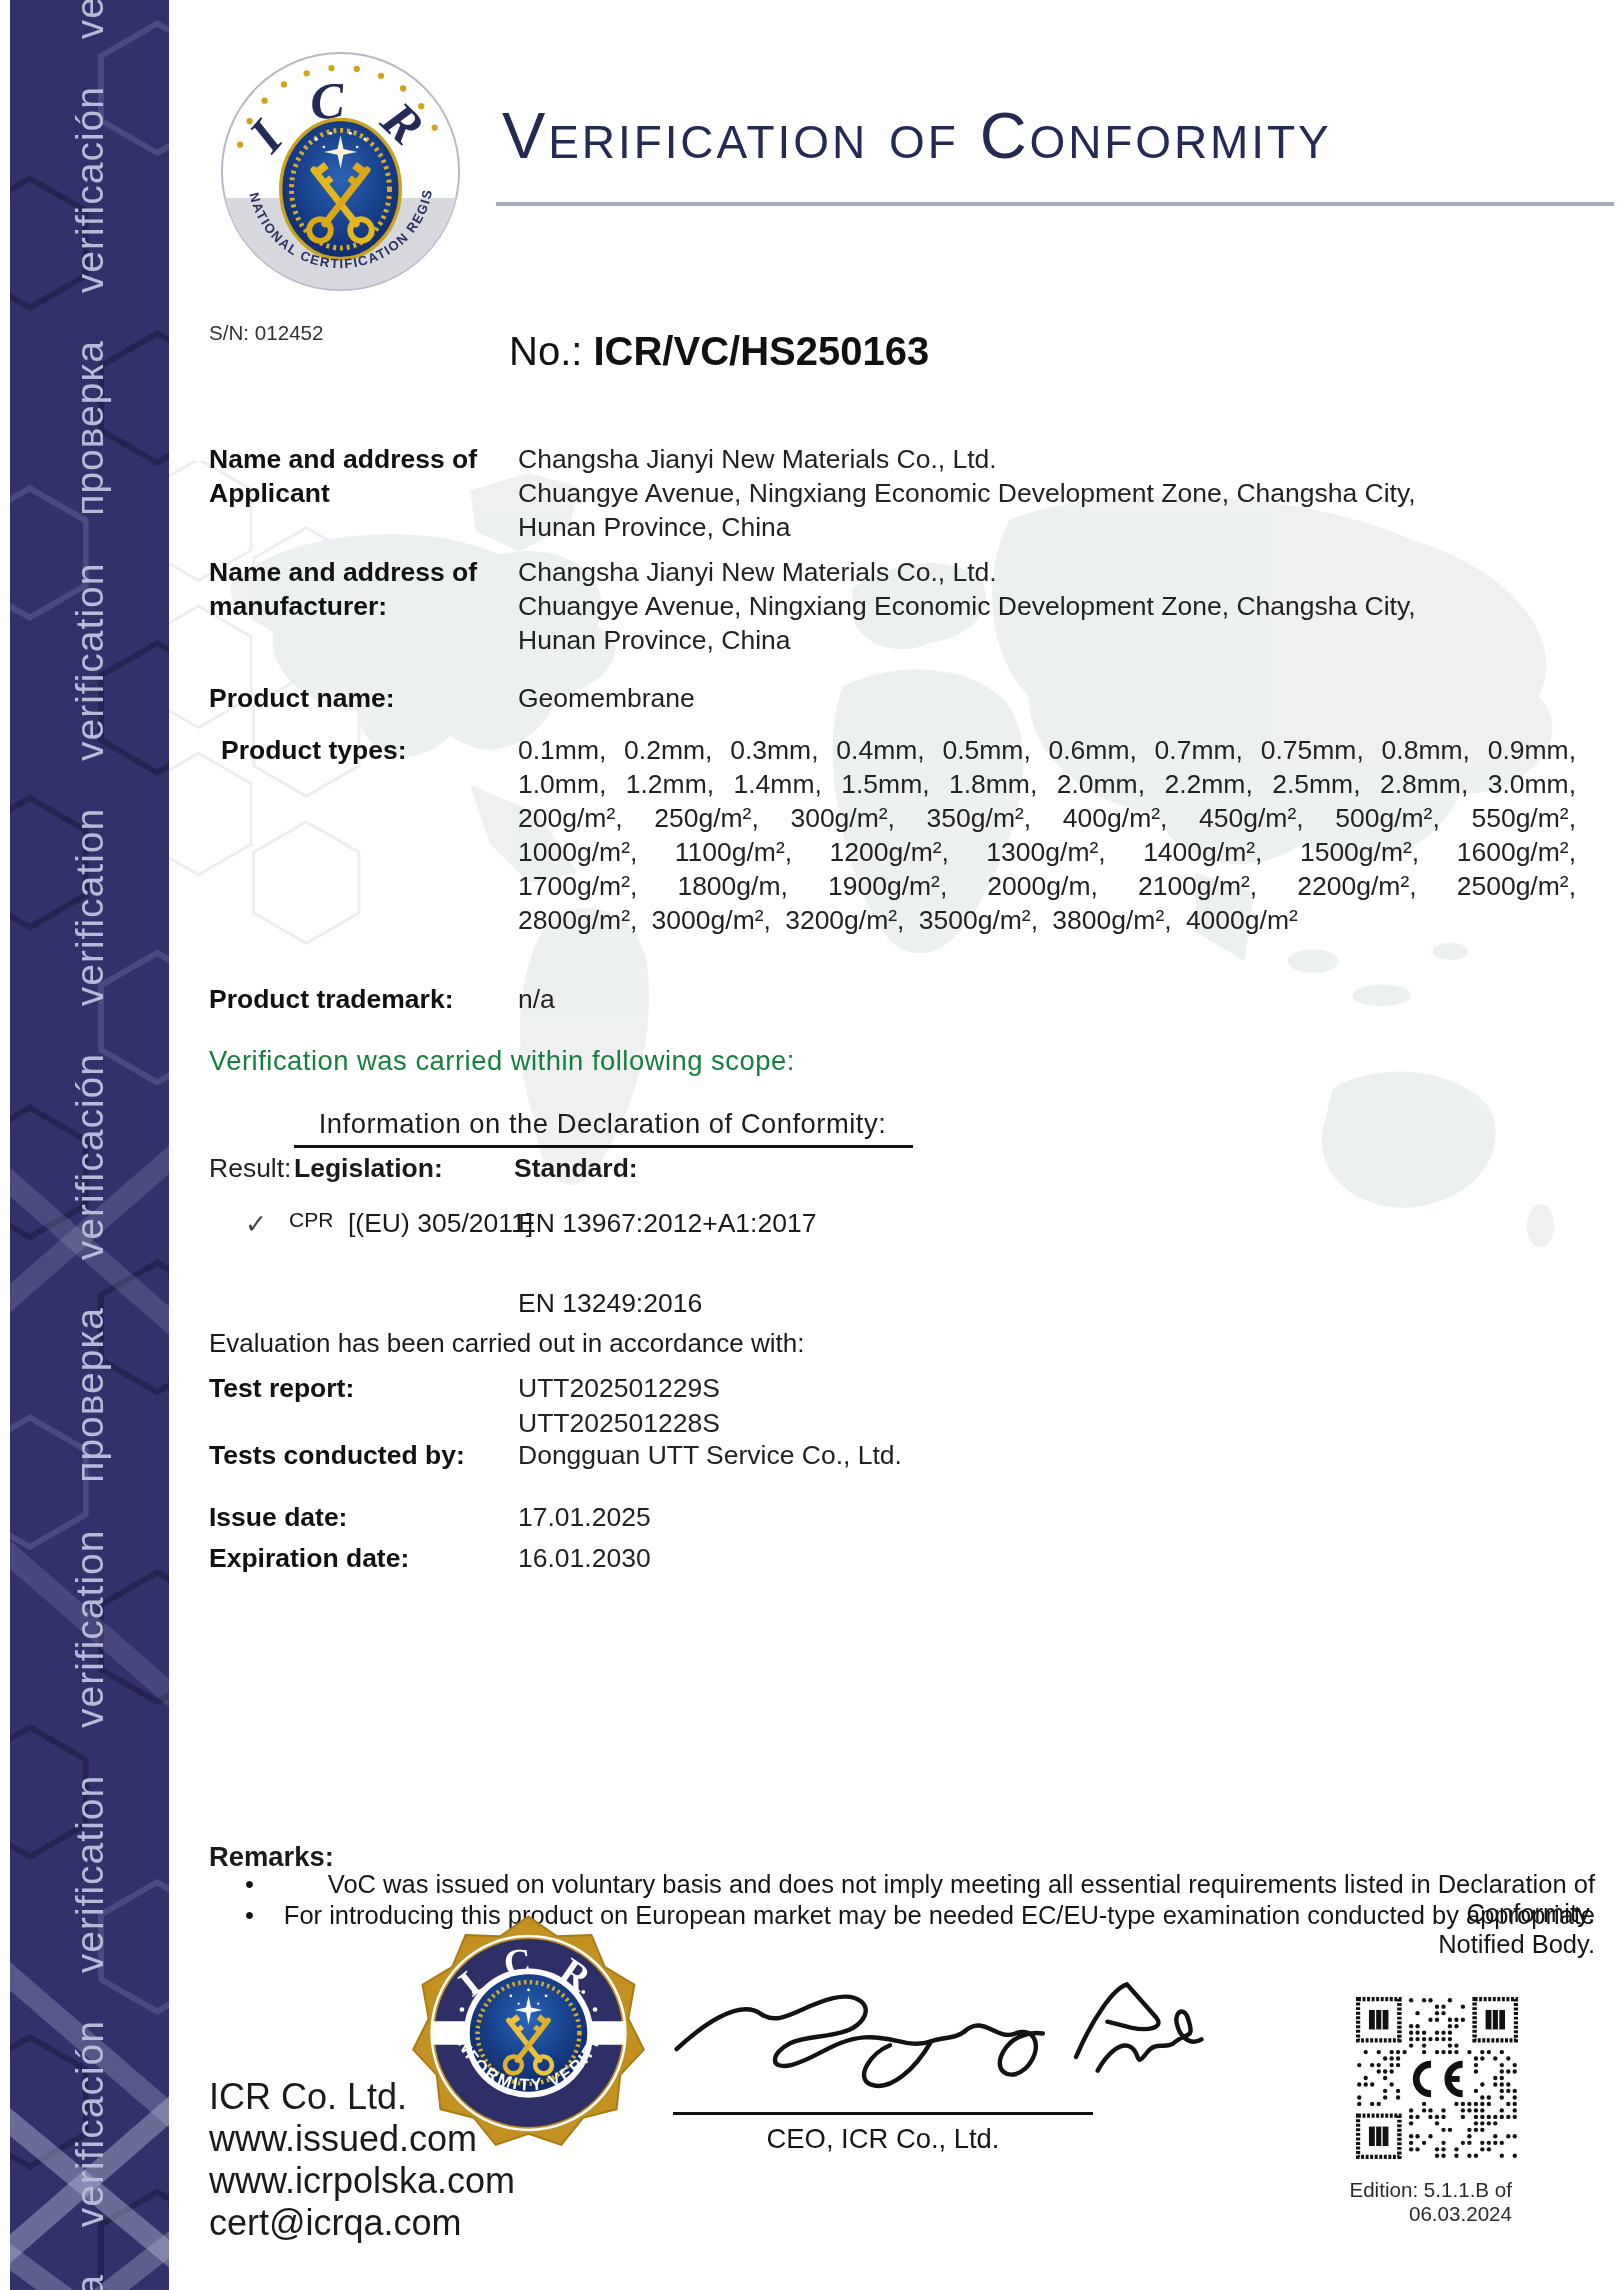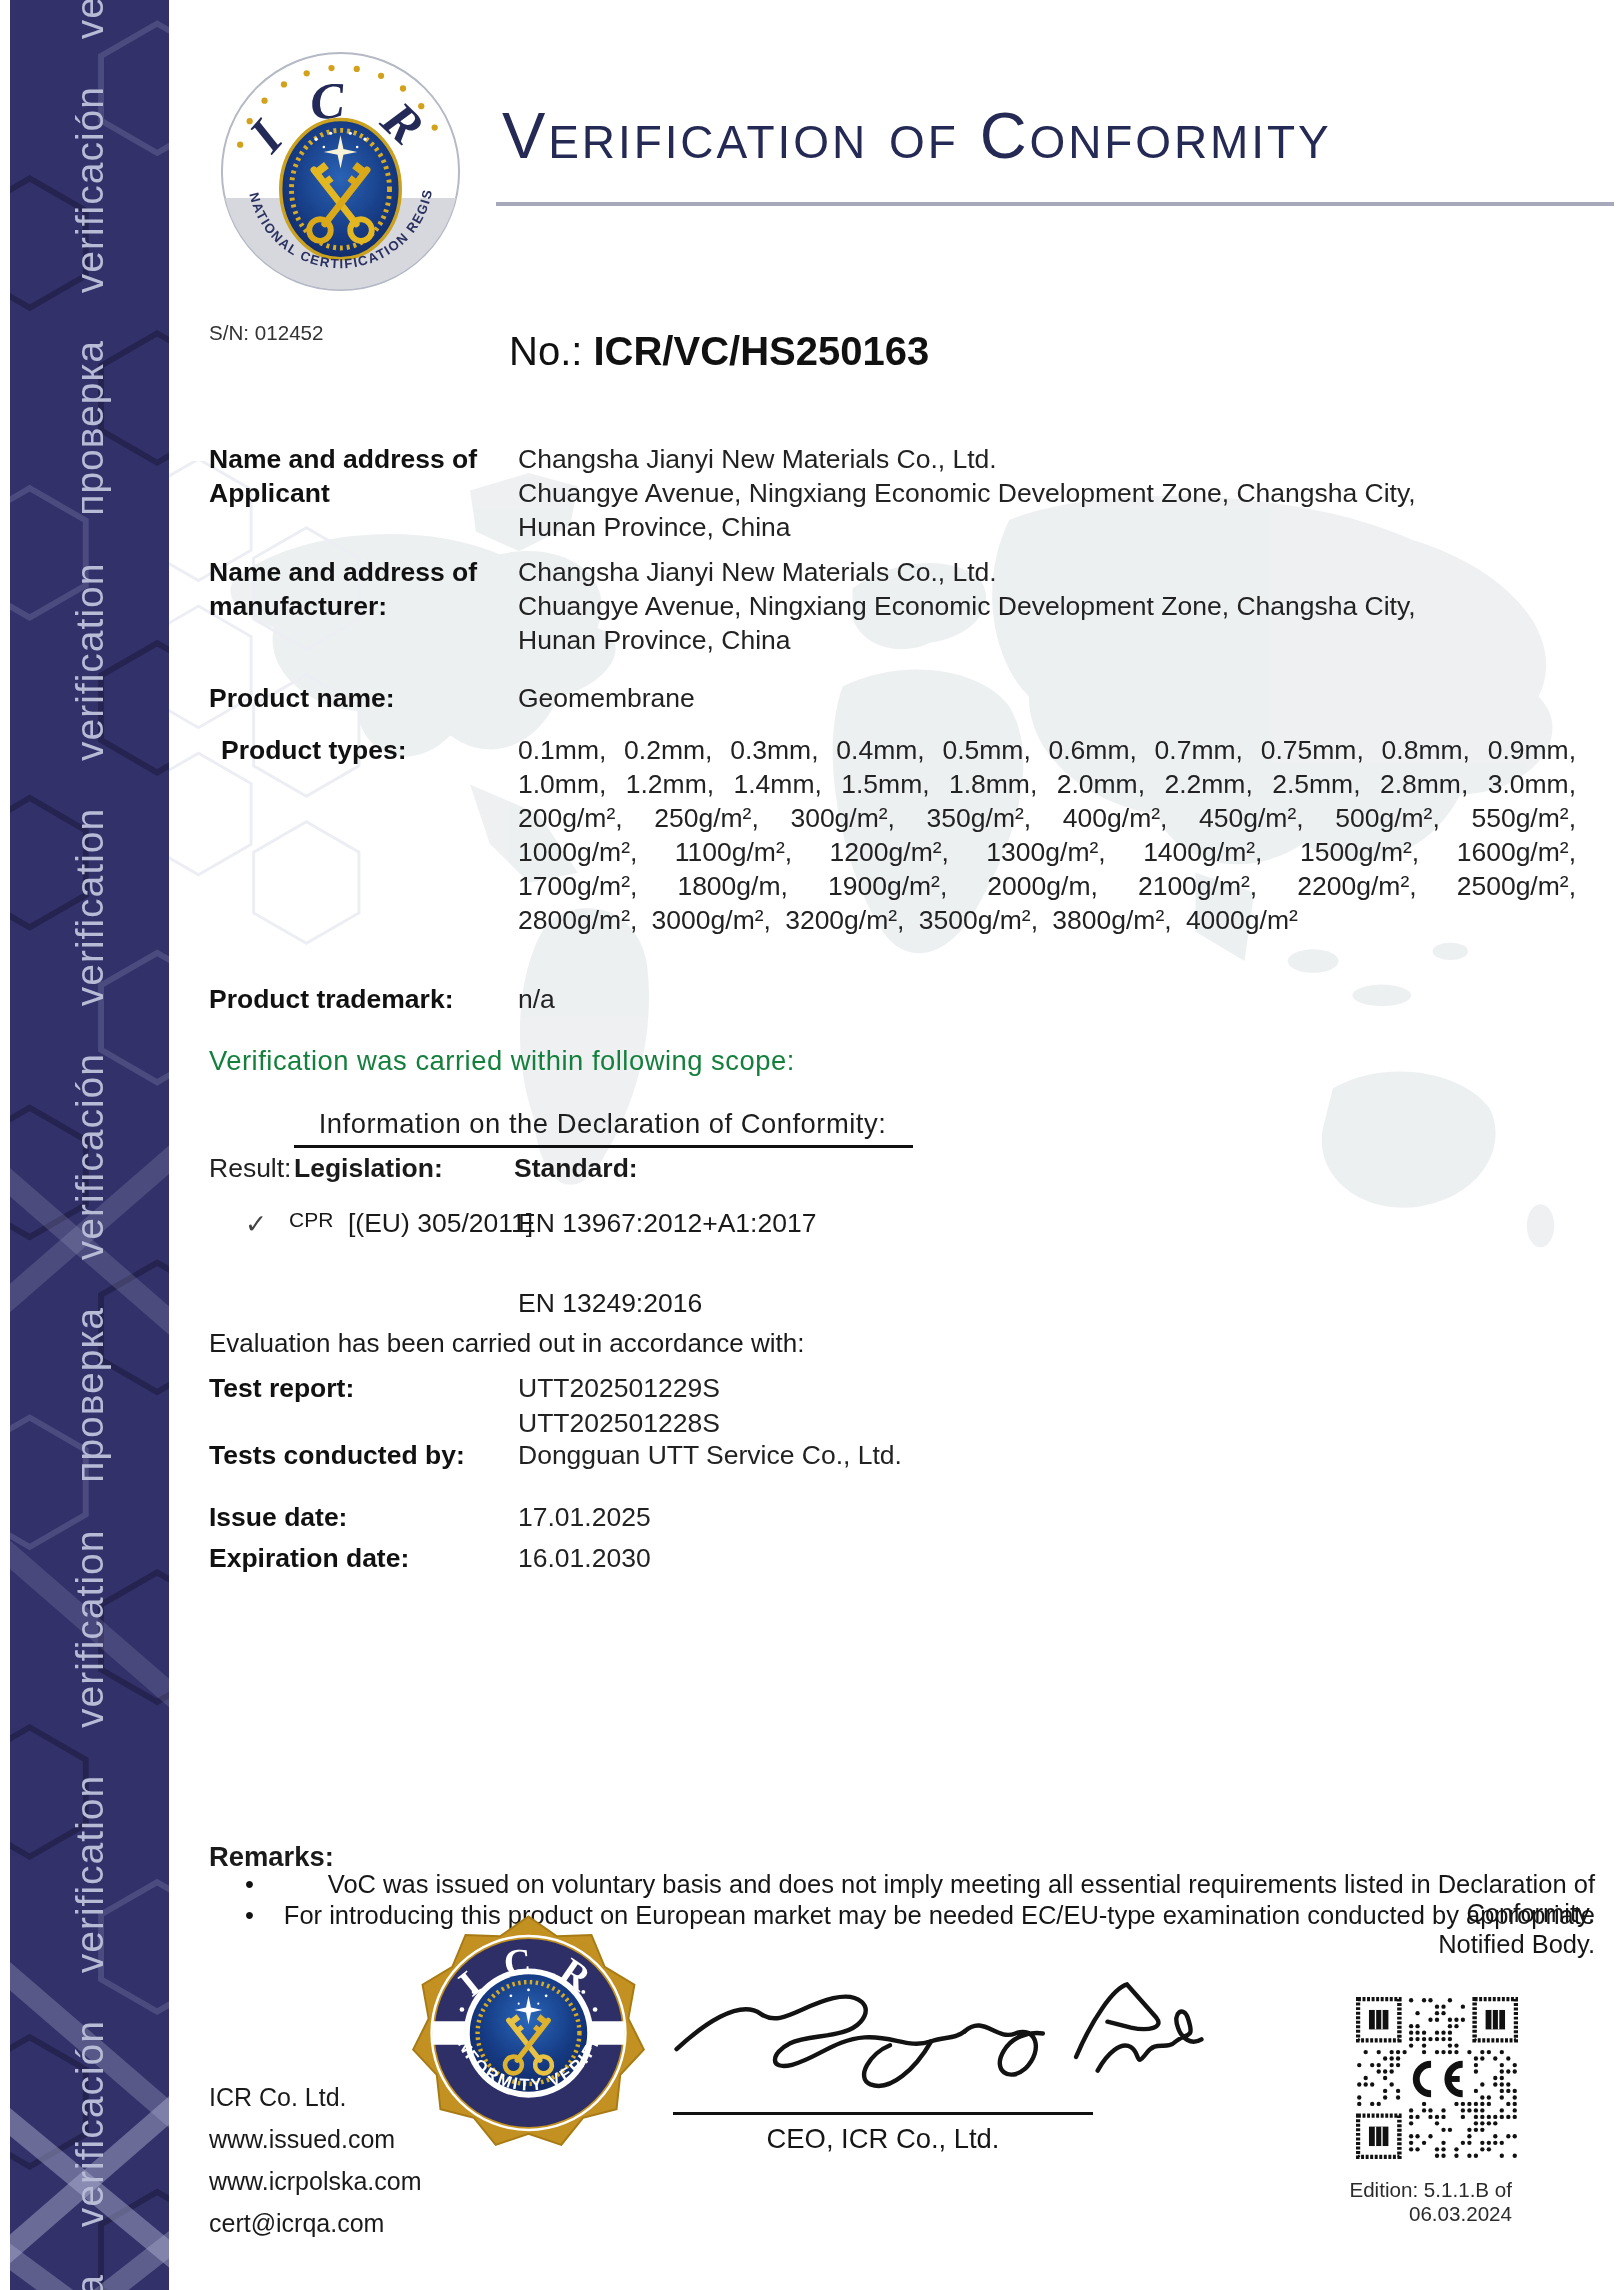--- a/index.html
+++ b/index.html
@@ -53,21 +53,21 @@
   #issue-label{top:1500px;} #issue-value{top:1500px;}
   #expiration-label{top:1541px;} #expiration-value{top:1541px;}
 
   #remarks-label{left:209px;top:1841px;font-size:27.4px;font-weight:700;}
   .bullet-dot{position:absolute;left:245px;font-size:25.5px;color:#111;}
   .bullet-text{position:absolute;left:282px;width:1313px;font-size:25.5px;color:#161616;text-align:right;}
   #bullet1-dot,#bullet1-text{top:1870px;}
   #bullet2-dot,#bullet2-text{top:1901px;}
 
   
-  #contact{left:209px;top:2076px;font-size:25px;line-height:42px;color:#1a1a1a;}
+  #contact{left:209px;top:2076px;font-size:36px;line-height:42px;color:#1a1a1a;}
   #badge{left:411px;top:1913px;}
   #signature{left:655px;top:1955px;}
   #sig-line{left:673px;top:2112px;width:420px;height:2.9px;background:#111;}
   #ceo-title{left:673px;top:2123px;width:420px;text-align:center;font-size:27.4px;color:#161616;}
   #qr{left:1356px;top:1997px;}
   #edition{left:1245px;top:2178px;width:267px;text-align:right;font-size:20.6px;color:#2b2b2b;}
 
   .watermark{pointer-events:none;}
 </style>
 </head>

